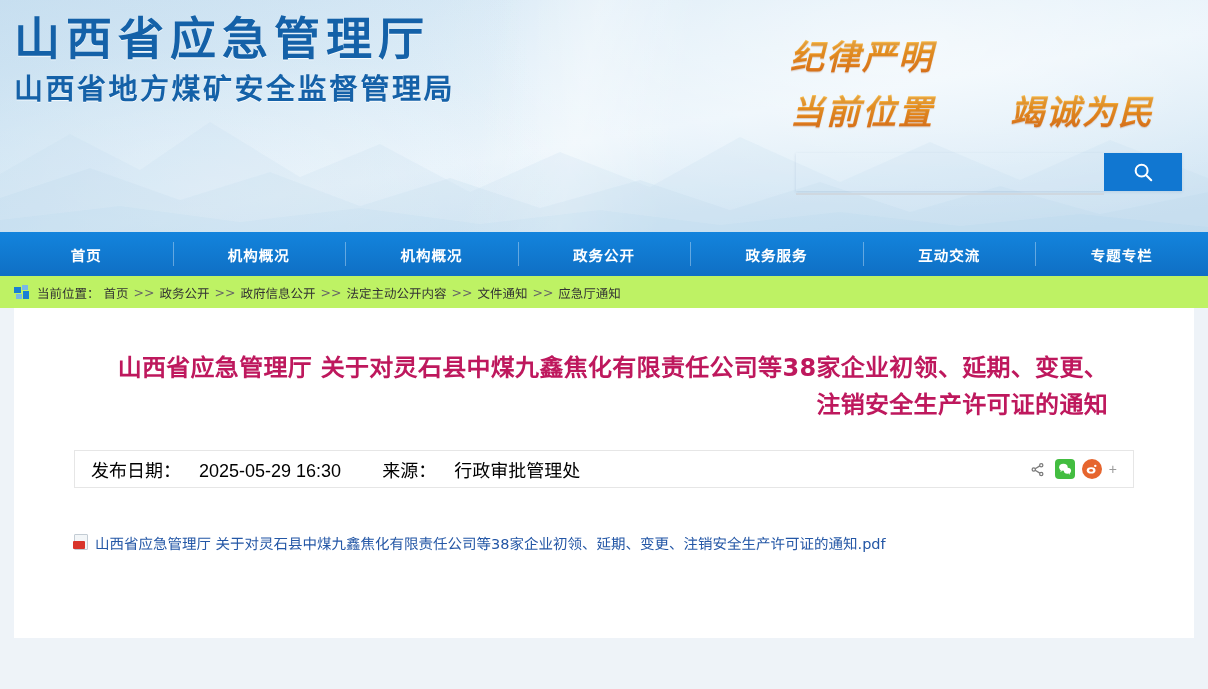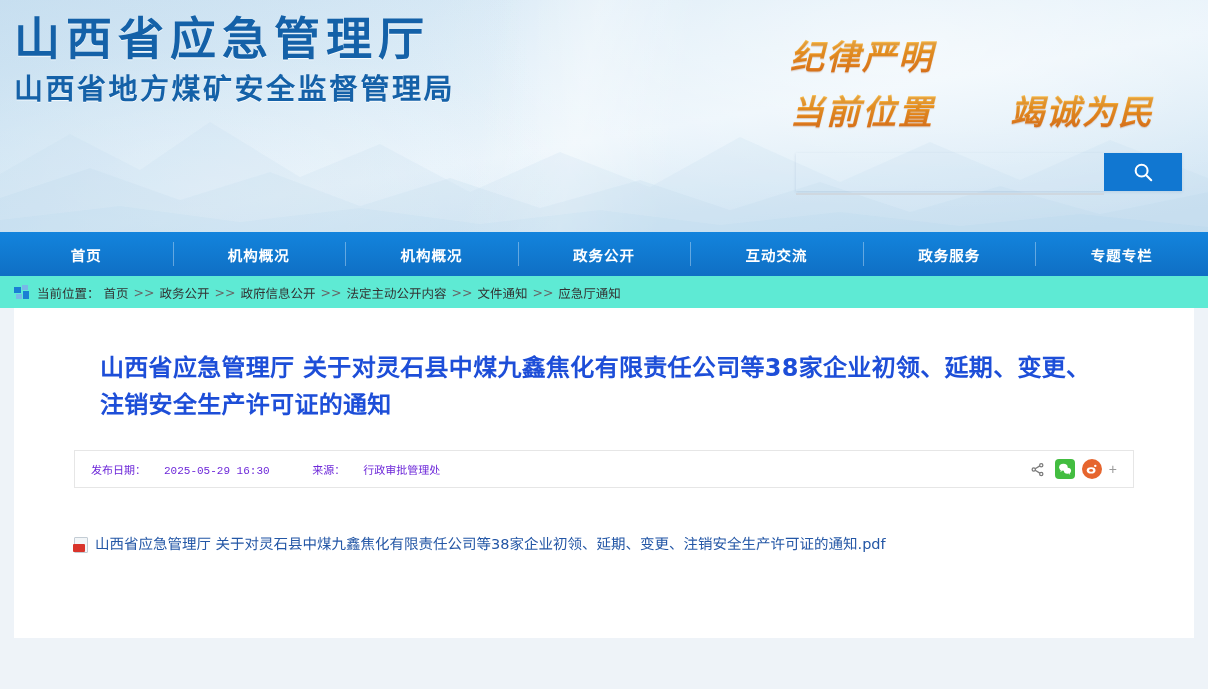--- a/index.html
+++ b/index.html
@@ -159,21 +159,21 @@
 
   
   .breadcrumb {
     height: 32px;
     display: flex;
     align-items: center;
     padding-left: 14px;
     font-size: 12.5px;
     color: #333;
     font-family: "DejaVu Sans", sans-serif;
-    background: #5eead4;
+    background: #bef264;
   }
   .bc-icon {
     width: 15px; height: 15px;
     margin-right: 8px;
     display: inline-block;
     position: relative;
   }
   .bc-icon i {
     position: absolute;
     display: block;
@@ -193,39 +193,39 @@
   .card {
     background: #fff;
     width: 1180px;
     min-height: 330px;
     padding: 34px 46px 40px;
   }
   .doc-title {
     font-family: "DejaVu Sans", sans-serif;
     font-size: 24px;
     font-weight: bold;
-    color: #1d4ed8;
-    text-align: left;
+    color: #be185d;
+    text-align: right;
     line-height: 1.55;
     letter-spacing: .3px;
     margin: 8px 40px 26px;
   }
   .meta-bar {
     border: 1px solid #e6e6e6;
     height: 38px;
     margin: 0 14px;
     display: flex;
     align-items: center;
     justify-content: space-between;
     padding: 0 16px;
   }
   .meta-left {
-    font-family: Liberation Mono, monospace;
-    font-size: 11px;
-    color: #6d28d9;
+    font-family: Liberation Sans, sans-serif;
+    font-size: 18px;
+    color: #000000;
   }
   .meta-left span { margin-right: 18px; }
   .share-group {
     display: flex;
     align-items: center;
     gap: 7px;
   }
   .share-ico {
     width: 20px; height: 20px;
     border-radius: 3px;
@@ -241,21 +241,21 @@
 
   .attach-area {
     margin: 46px 14px 0;
   }
   .attach-link {
     font-family: "DejaVu Sans", sans-serif;
     font-size: 14.5px;
     color: #2457a6;
     text-decoration: none;
     display: inline-flex;
-    align-items: center;
+    align-items: flex-start;
     cursor: pointer;
     line-height: 1.5;
   }
   .pdf-ico {
     width: 14px; height: 16px;
     margin-right: 7px;
     position: relative;
     flex: 0 0 auto;
   }
   .pdf-ico .sheet {
@@ -306,22 +306,22 @@
       </svg>
     </button>
   </div>
 </div>
 
 <div class="nav">
   <div class="nav-item">首页</div>
   <div class="nav-item">机构概况</div>
   <div class="nav-item">机构概况</div>
   <div class="nav-item">政务公开</div>
+  <div class="nav-item">政务服务</div>
   <div class="nav-item">互动交流</div>
-  <div class="nav-item">政务服务</div>
   <div class="nav-item">专题专栏</div>
 </div>
 
 <div class="breadcrumb">
   <span class="bc-icon">
     <i class="a"></i>
       <i class="b"></i>
       <i class="c"></i>
       <i class="d"></i>
   </span>

